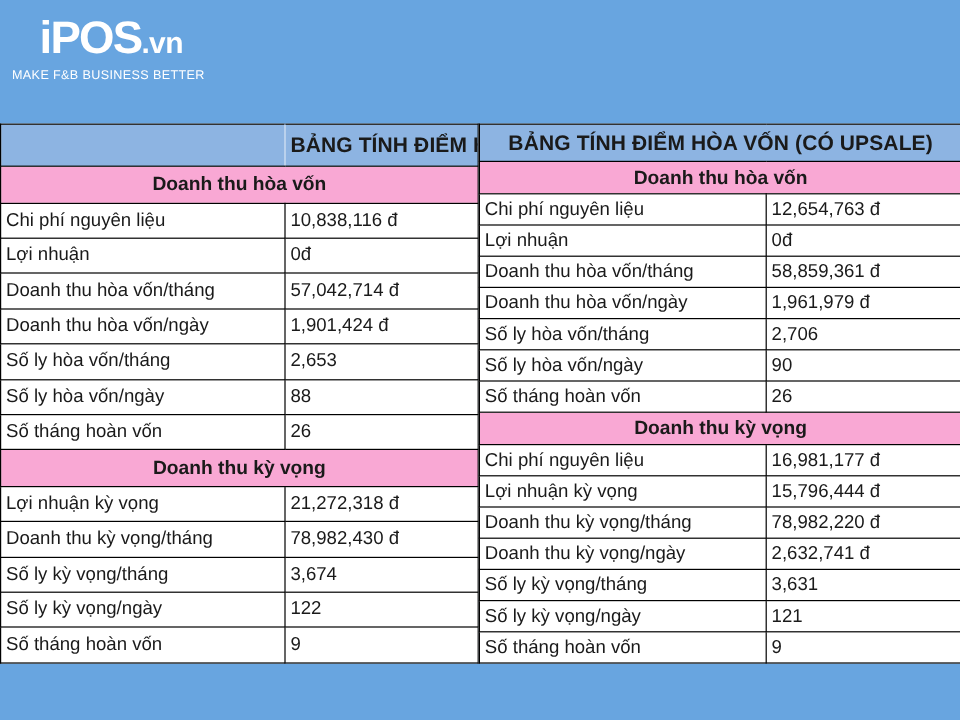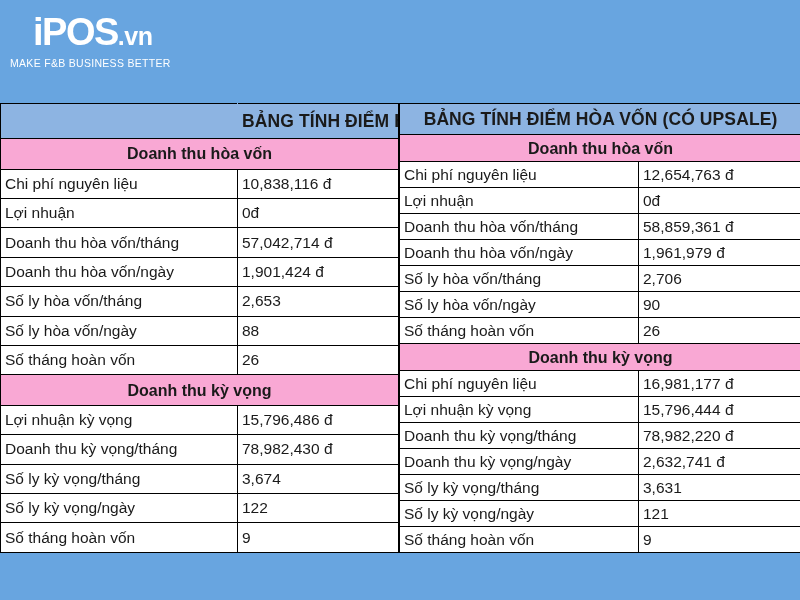--- a/index.html
+++ b/index.html
@@ -161,21 +161,21 @@
       <tr>
         <td class="label-cell">Số tháng hoàn vốn</td>
         <td class="value-cell">26</td>
       </tr>
 
       <tr class="group-row">
         <td colspan="2">Doanh thu kỳ vọng</td>
       </tr>
       <tr>
         <td class="label-cell">Lợi nhuận kỳ vọng</td>
-        <td class="value-cell">15,796,486 đ</td>
+        <td class="value-cell">21,272,318 đ</td>
       </tr>
       <tr>
         <td class="label-cell">Doanh thu kỳ vọng/tháng</td>
         <td class="value-cell">78,982,430 đ</td>
       </tr>
       <tr>
         <td class="label-cell">Số ly kỳ vọng/tháng</td>
         <td class="value-cell">3,674</td>
       </tr>
       <tr>

